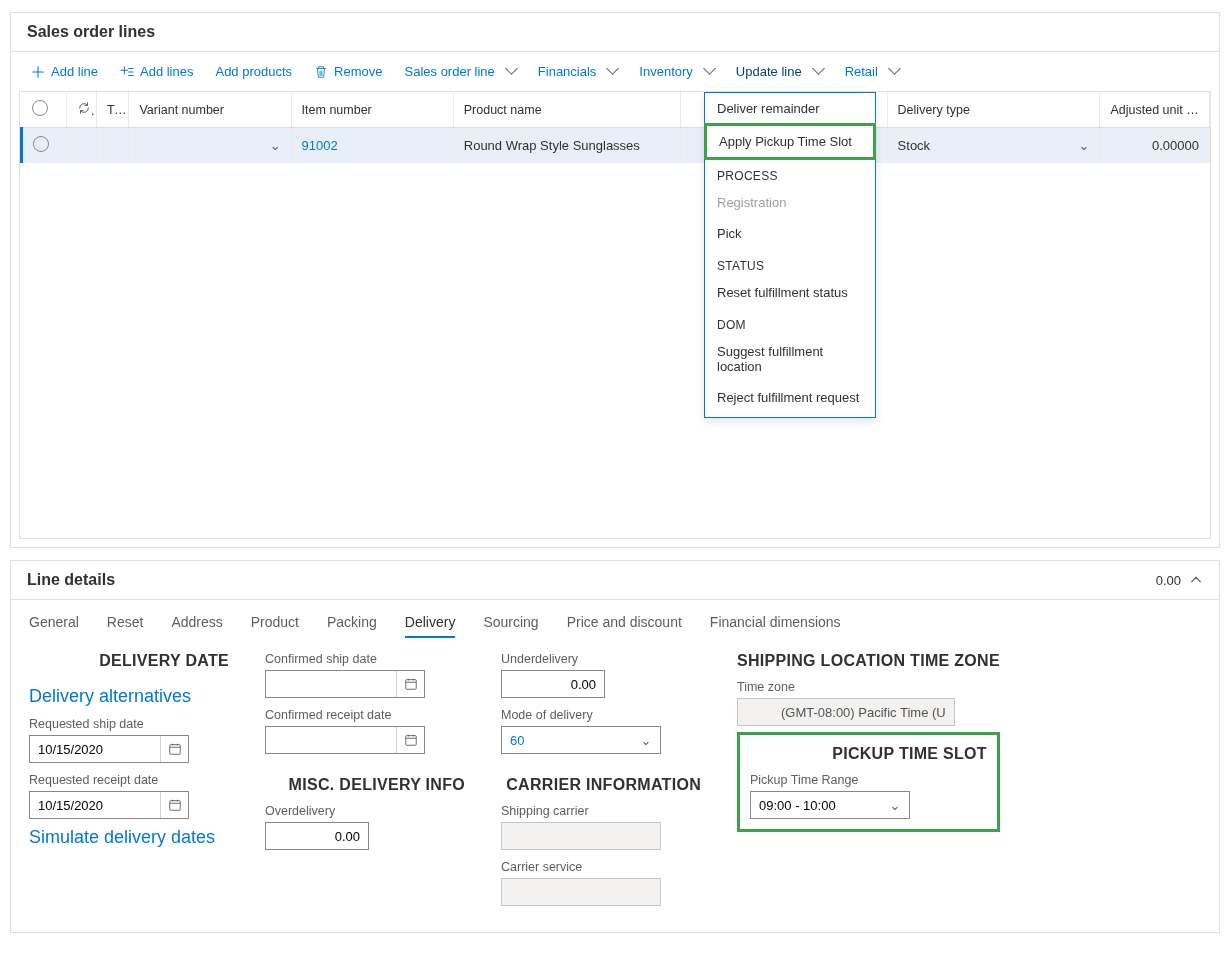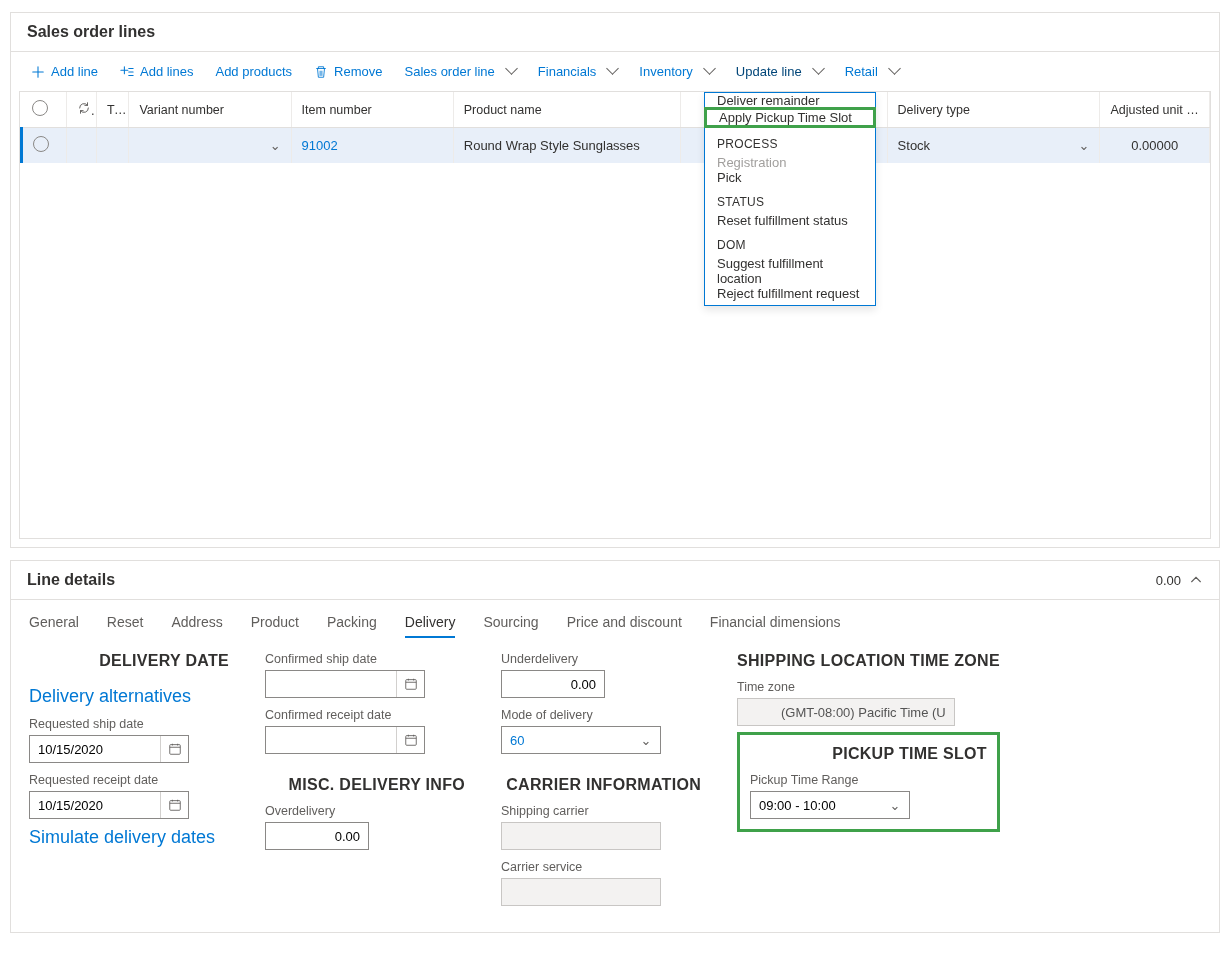--- a/index.html
+++ b/index.html
@@ -14,28 +14,28 @@
 .tb-btn svg { width: 14px; height: 14px; }
 .caret::after { content: ""; display: inline-block; width: 8px; height: 8px; border-right: 1.2px solid #605e5c; border-bottom: 1.2px solid #605e5c; transform: rotate(45deg); margin-left: 6px; position: relative; top: -3px; }
 .tb-btn.open { color: #004578; }
 
 .grid-wrap { position: relative; margin: 0 8px 8px 8px; border: 1px solid #e1dfdd; height: 448px; overflow: hidden; }
 .grid { width: 100%; border-collapse: collapse; table-layout: fixed; }
 .grid th { background: #fff; text-align: left; font-weight: 400; font-size: 12.5px; color: #323130; padding: 8px 10px; border-bottom: 1px solid #e1dfdd; border-right: 1px solid #edebe9; white-space: nowrap; overflow: hidden; text-overflow: ellipsis; }
 .grid td { padding: 8px 10px; font-size: 13px; border-right: 1px solid #edebe9; white-space: nowrap; overflow: hidden; text-overflow: ellipsis; }
 .grid tbody tr.selrow { background: #e8eff9; border-left: 3px solid #0078d4; }
 .grid .link { color: #0078d4; cursor: pointer; }
-.grid .num { text-align: center; }
+.grid .num { text-align: right; }
 .radio { width:16px; height:16px; border:1px solid #8a8886; border-radius:50%; display:inline-block; }
 .refresh svg { width:14px; height:14px; }
 .cell-caret { float: right; color: #605e5c; }
 .more-dots { color:#605e5c; letter-spacing:1px; }
 
 .dropdown { position: absolute; top: 0; left: 684px; width: 172px; background: #fff; border: 1px solid #0078d4; box-shadow: 0 4px 8px rgba(0,0,0,.1); font-size: 13px; padding-bottom: 4px; z-index: 10; }
-.dropdown .item { padding: 0 12px; cursor: pointer; }
+.dropdown .item { padding: 8px 12px; cursor: pointer; }
 .dropdown .item.disabled { color: #a19f9d; cursor: default; }
 .dropdown .group { padding: 10px 12px 4px 12px; color: #323130; font-size: 12px; letter-spacing: .3px; }
 .dropdown .hl { border: 3px solid #3fa14a; margin: -1px; position: relative; }
 
 .tabs { display: flex; gap: 28px; padding: 14px 0 8px 0; margin: 0 4px; font-size: 14px; }
 .tab { color: #605e5c; cursor: pointer; padding-bottom: 6px; }
 .tab.active { color: #323130; border-bottom: 2px solid #0078d4; }
 
 .form-area { display: flex; gap: 36px; padding: 6px 0 18px 0; margin: 0 4px; flex-wrap: wrap; }
 .col { min-width: 200px; }

